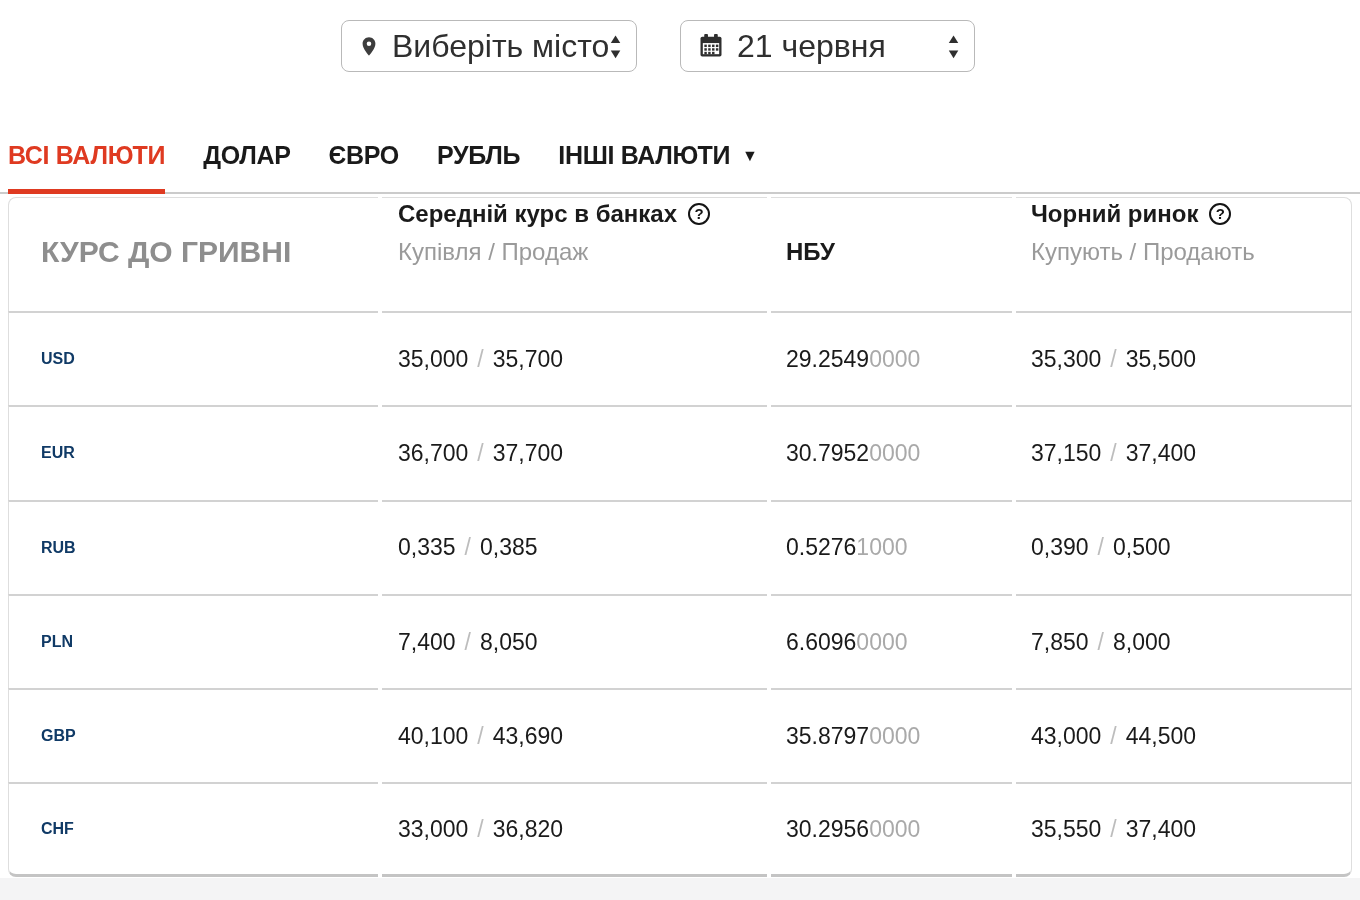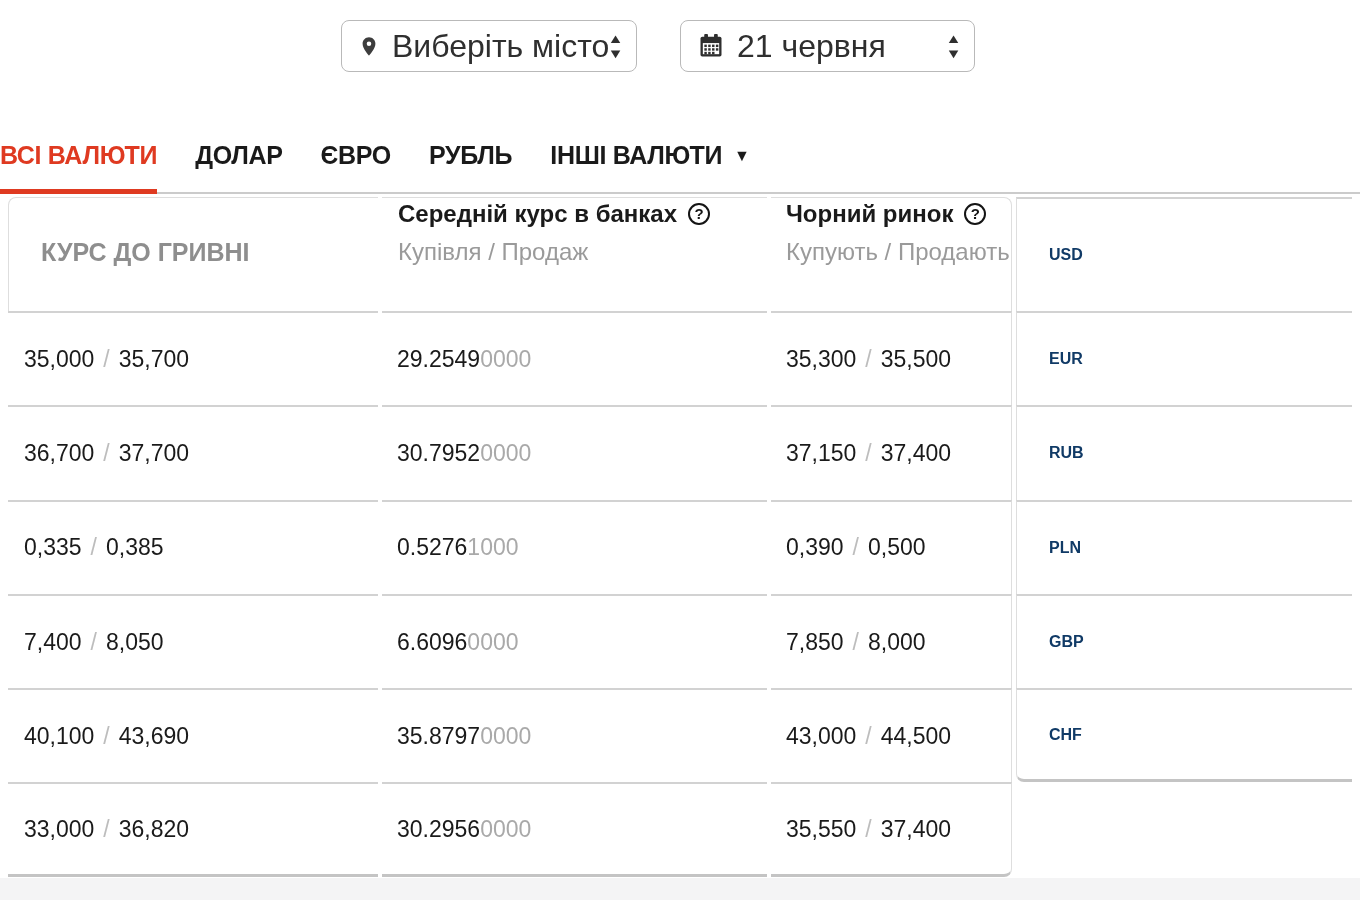--- a/index.html
+++ b/index.html
@@ -14,21 +14,21 @@
   .select-city { left:341px; width:296px; }
   .select-date { left:680px; width:295px;text-align:center; }
   .select-box .label { font-size:32px; color:#2f2f2f; margin-left:12px; white-space:nowrap; }
   .spinner { margin-left:auto; display:flex; flex-direction:column; align-items:center;
     color:#2f2f2f; font-size:13px; line-height:12px; letter-spacing:0; }
   .spinner span { display:block; transform:scaleX(1.25); }
   .spinner span + span { margin-top:3px; }
 
   
   .tabs { position:absolute; left:0; top:118px; width:1360px; height:76px;
-    display:flex; align-items:flex-end; gap:38px; 
+    display:flex; align-items:flex-end; gap:38px; padding-left:8px;
     border-bottom:2px solid #cbcbcb; }
   .tab { position:relative; height:100%; display:flex; align-items:center;
     font-size:25px; font-weight:700; color:#1a1a1a; letter-spacing:-0.3px;
     white-space:nowrap; cursor:pointer; }
   .tab.active { color:#df3a21; }
   .tab.active::after { content:""; position:absolute; left:0; right:0; bottom:-2px;
     height:5px; background:#df3a21; }
   .tab .dd-arrow { font-size:16px; margin-left:12px; transform:translateY(1px); }
 
   
@@ -44,21 +44,21 @@
     justify-content:flex-end; padding-bottom:40px; }
   .cell.hdr.c0 { border-top-left-radius:8px; }
   .cell.hdr.c3 { border-top-right-radius:8px; }
   .cell.last { border-bottom:3px solid #c4c4c4; }
   .cell.last.c0 { border-bottom-left-radius:8px; }
   .cell.last.c3 { border-bottom-right-radius:8px; }
 
   .hdr-title { font-size:24px; font-weight:700; color:#1a1a1a; line-height:38px;
     white-space:nowrap; display:flex; align-items:center; }
   .hdr-sub { font-size:24px; color:#9a9a9a; line-height:38px; white-space:nowrap; }
-  .hdr-col1 { font-size:25px; font-weight:700; color:#8e8e8e; line-height:38px; }
+  .hdr-col1 { font-size:30px; font-weight:700; color:#8e8e8e; line-height:38px; }
   .help { display:inline-flex; align-items:center; justify-content:center;
     width:22px; height:22px; border:2px solid #141414; border-radius:50%;
     font-size:15px; font-weight:700; color:#141414; margin-left:11px; cursor:pointer;
     flex:0 0 auto; }
 
   .code { font-size:16px; font-weight:700; color:#103a66; cursor:pointer; }
   .val { font-size:23px; color:#1a1a1a; white-space:nowrap; }
   .val .sep { color:#bdbdbd; margin:0 9px; }
   .val .faded { color:#a9a9a9; }
 
@@ -137,20 +137,23 @@
     <div class="cell hdr c0">
       <span class="hdr-col1">КУРС ДО ГРИВНІ</span>
     </div>
     <div class="cell hdr c1">
       <span class="hdr-title">
         <span>Середній курс в банках</span>
         <span class="help">?</span>
       </span>
       <span class="hdr-sub">Купівля / Продаж</span>
     </div>
+    <div class="cell hdr c2">
+      <span class="hdr-title">НБУ</span>
+    </div>
     <div class="cell hdr c3">
       <span class="hdr-title">
         <span>Чорний ринок</span>
         <span class="help">?</span>
       </span>
       <span class="hdr-sub">Купують / Продають</span>
     </div>
 
   <div class="cell c0">
     <span class="code">USD</span>

